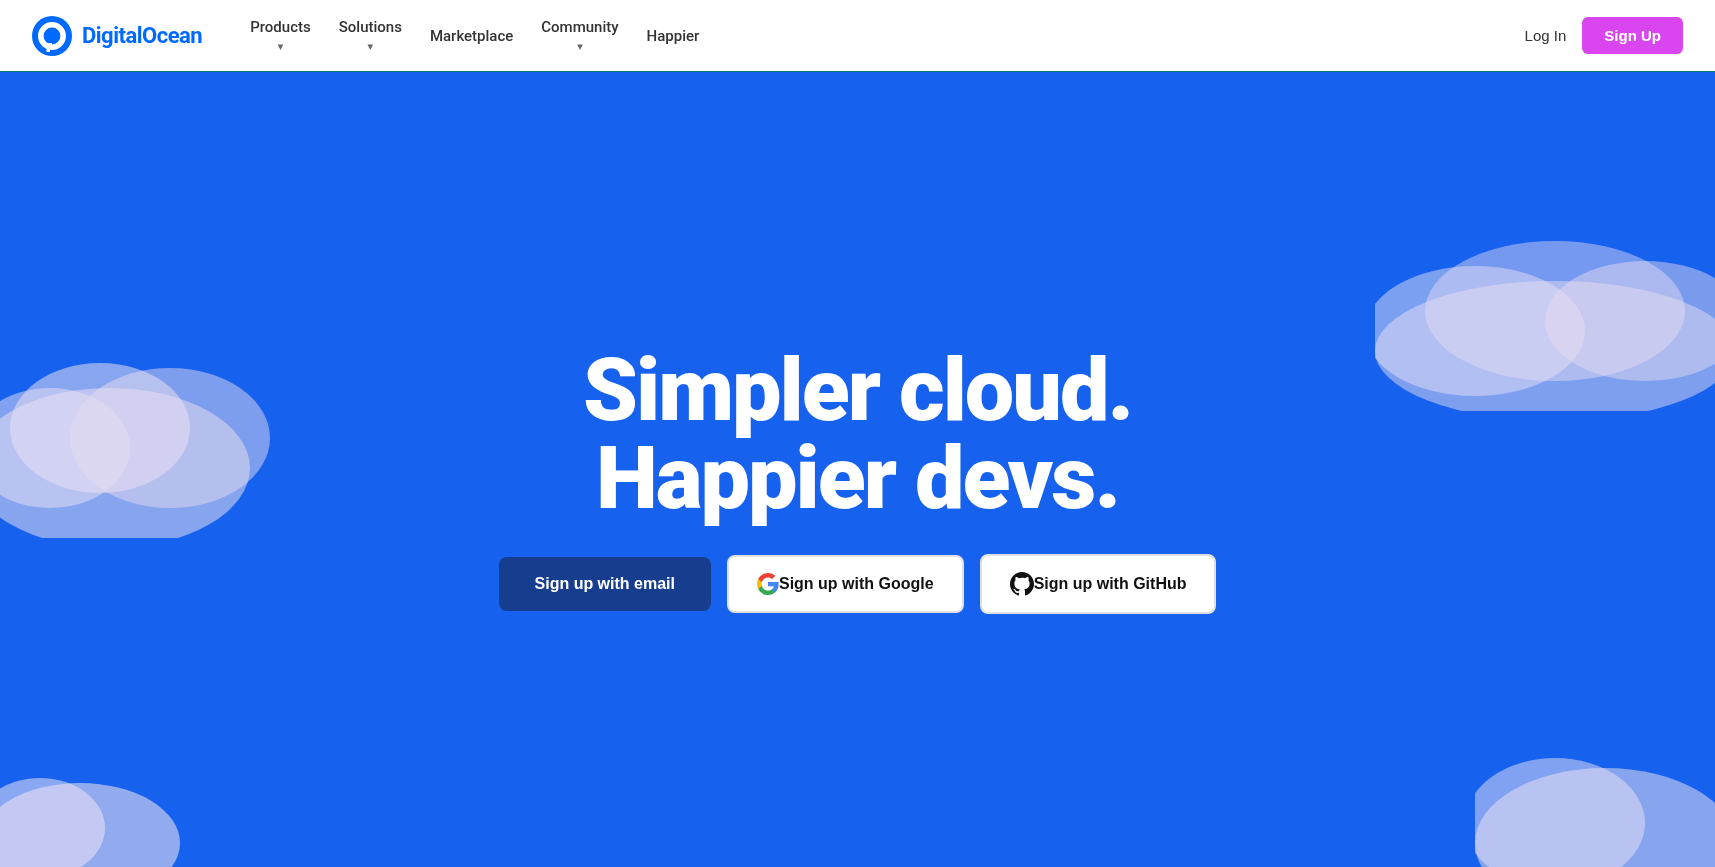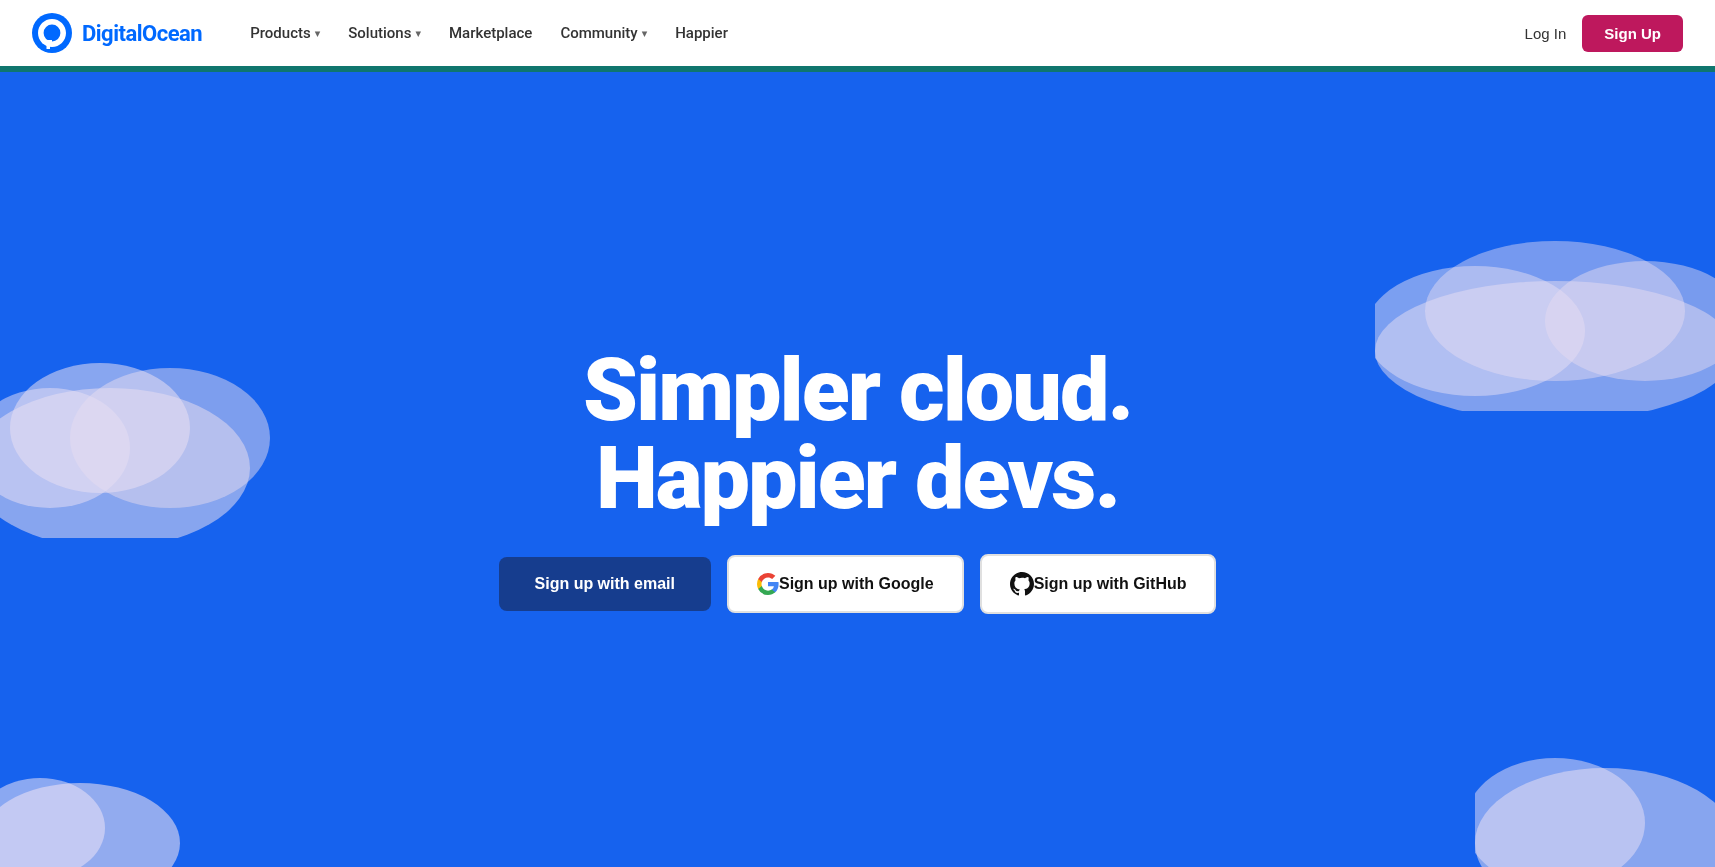--- a/index.html
+++ b/index.html
@@ -5,42 +5,42 @@
     * { margin: 0; padding: 0; box-sizing: border-box; }
     body { font-family: -apple-system, BlinkMacSystemFont, 'Segoe UI', Roboto, sans-serif; overflow-x: hidden; }
 
     
     nav {
       position: fixed; top: 0; left: 0; right: 0; z-index: 100;
       background: #fff;
       height: 72px;
       display: flex; align-items: center; justify-content: space-between;
       padding: 0 32px;
-      border-bottom: 6px solid #0f766e;
+      border-bottom: 1px solid #0f766e;
     }
     .nav-left { display: flex; align-items: center; gap: 36px; }
     .nav-logo { display: flex; align-items: center; gap: 10px; text-decoration: none; }
     .nav-logo-text { font-size: 22px; font-weight: 700; color: #0069ff; letter-spacing: -0.5px; }
     .nav-links { display: flex; align-items: center; gap: 4px; }
     .nav-link {
       font-size: 15px; font-weight: 500; color: #333;
       text-decoration: none; padding: 8px 12px;
       display: flex; align-items: center; gap: 4px;
-      cursor: pointer; border-radius: 4px;
+      cursor: pointer; border-radius: 4px; flex-direction: column;
     }
     .nav-link .chevron { font-size: 11px; color: #666; }
     .nav-right { display: flex; align-items: center; gap: 0; }
     .btn-login {
       font-size: 15px; font-weight: 500; color: #333;
       background: none; border: none; cursor: pointer; padding: 8px 16px;
       border-radius: 4px;
     }
     .btn-signup {
       font-size: 15px; font-weight: 600; color: #fff;
-      background: #be185d; border: none; cursor: pointer;
+      background: #d946ef; border: none; cursor: pointer;
       padding: 10px 22px; border-radius: 6px;
     }
 
     
     .hero {
       margin-top: 72px;
       background: #1662ee;
       min-height: calc(867px - 72px);
       display: flex; align-items: center; justify-content: center;
       position: relative; overflow: hidden;

